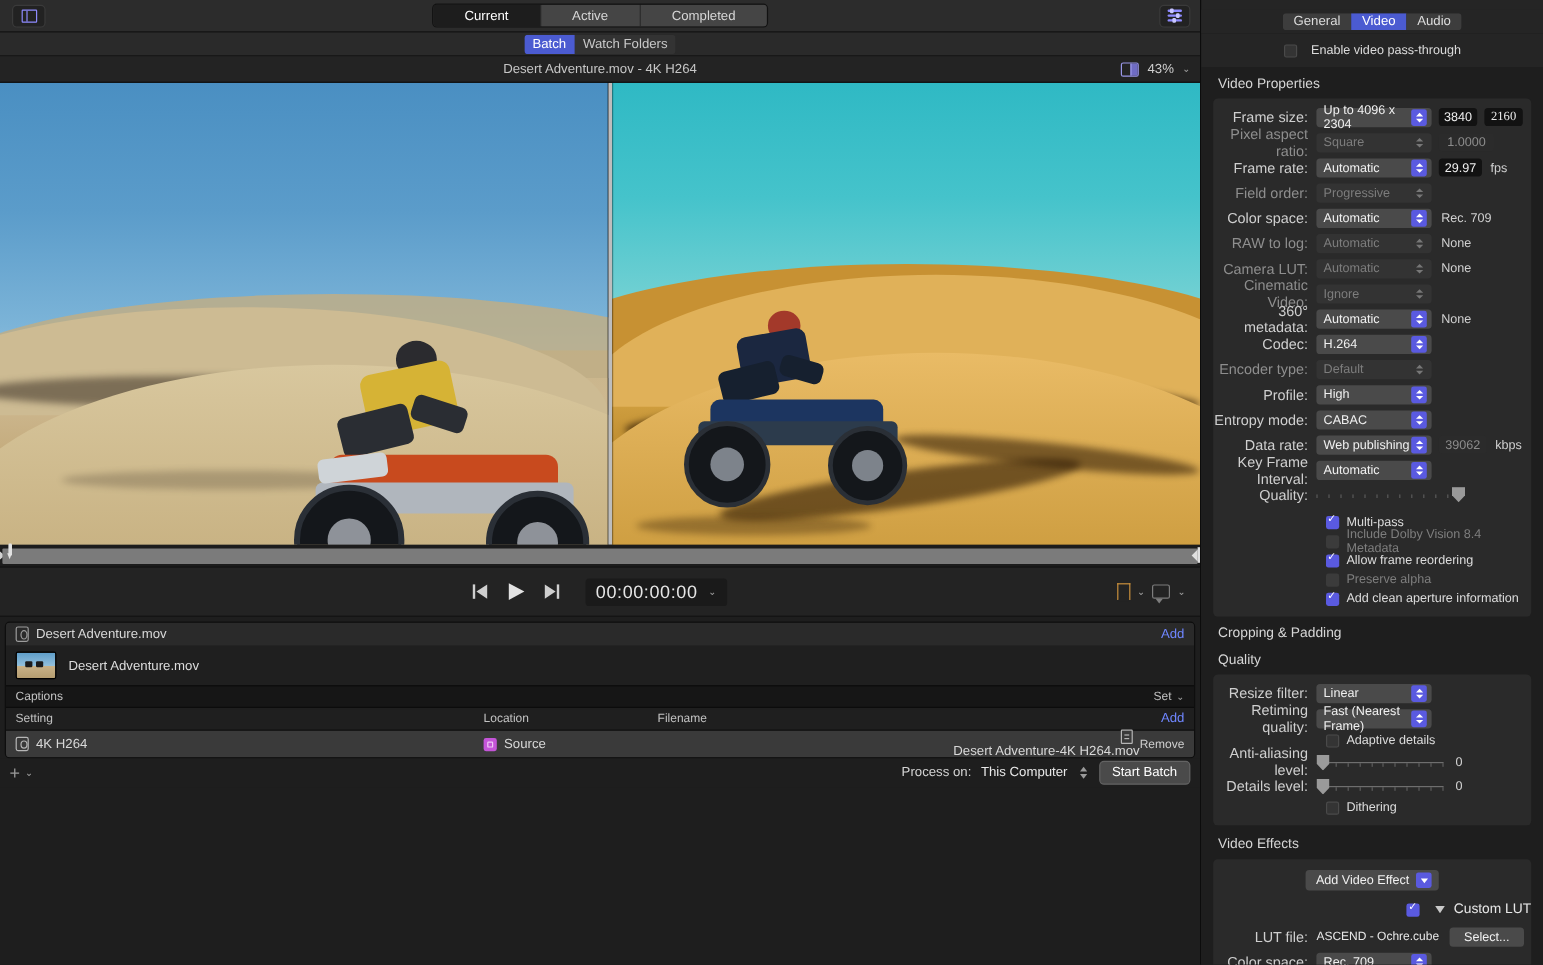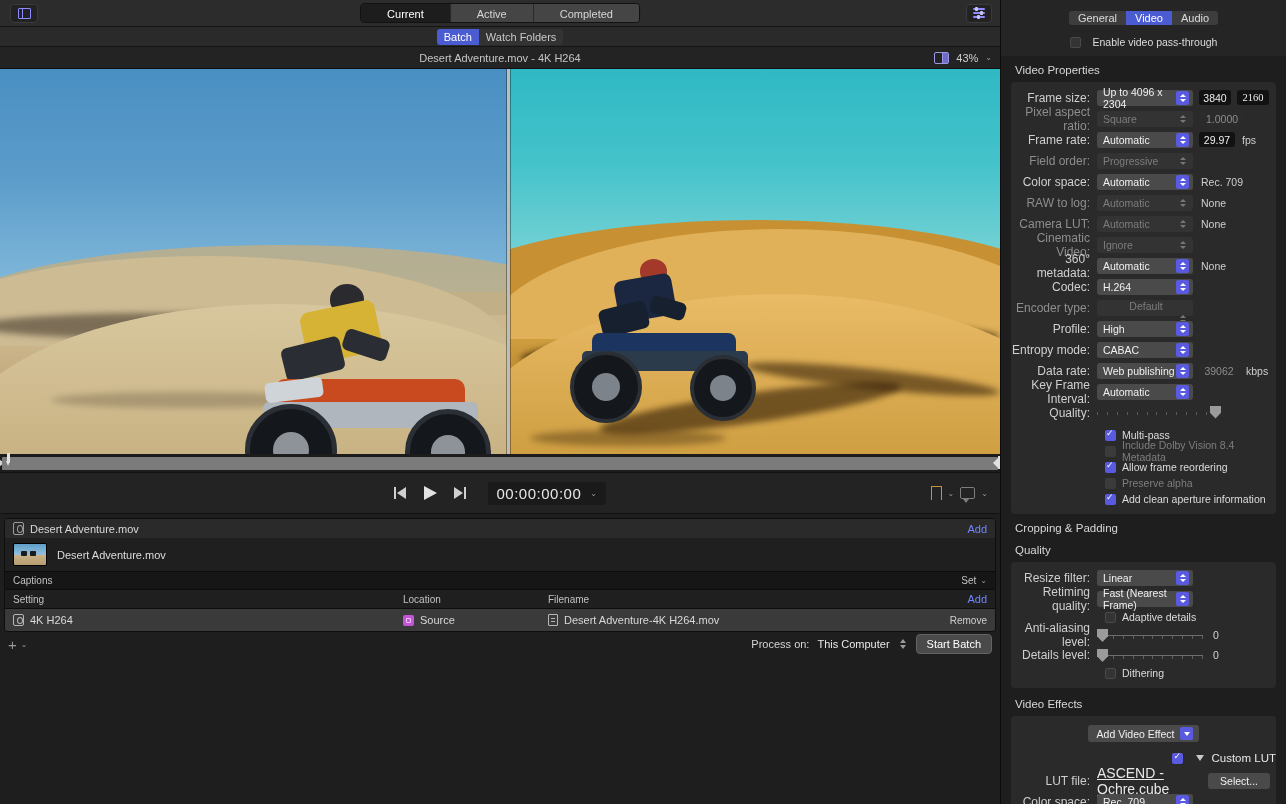--- a/index.html
+++ b/index.html
@@ -404,21 +404,21 @@
           </div>
           <div class="set-row">
             <span class="c-setting" style="display:flex;align-items:center;">
               <span class="badge-icon"></span>
               <span>4K H264</span>
             </span>
             <span class="c-location" style="display:flex;align-items:center;">
               <span class="loc-swatch"></span>
               <span>Source</span>
             </span>
-            <span class="c-filename" style="display:flex;align-items:flex-start;">
+            <span class="c-filename" style="display:flex;align-items:flex-end;flex-direction:column;">
               <span class="file-icon"></span>
               <span>Desert Adventure-4K H264.mov</span>
             </span>
             <span class="remove">Remove</span>
           </div>
         </div>
       </div>
     </div>
 
     <div class="bottombar">
@@ -569,21 +569,21 @@
             <span>H.264</span>
             <span class="pu-arrows">
                 <i class="u"></i>
                 <i class="d"></i>
               </span>
           </span>
         </div>
 
         <div class="row">
           <span class="lbl dim">Encoder type:</span>
-          <span class="popup disabled" style="width:96px;flex-direction:column;">
+          <span class="popup disabled" style="width:96px;">
             <span>Default</span>
             <span class="pu-arrows">
                 <i class="u"></i>
                 <i class="d"></i>
               </span>
           </span>
         </div>
 
         <div class="row">
           <span class="lbl">Profile:</span>
@@ -761,21 +761,21 @@
               </span>
           </span>
         </div>
         <div class="lut-head">
           <span class="chk"></span>
           <span class="disclose"></span>
           <span class="lut-title">Custom LUT</span>
         </div>
         <div class="row">
           <span class="lbl">LUT file:</span>
-          <span style="font-size:14px;color:#e8e8e8;text-decoration:underline;">ASCEND - Ochre.cube</span>
+          <span style="font-size:10px;color:#e8e8e8;">ASCEND - Ochre.cube</span>
           <span class="select-btn">Select...</span>
         </div>
         <div class="row">
           <span class="lbl">Color space:</span>
           <span class="popup" style="width:96px;">
             <span>Rec. 709</span>
             <span class="pu-arrows">
                 <i class="u"></i>
                 <i class="d"></i>
               </span>

